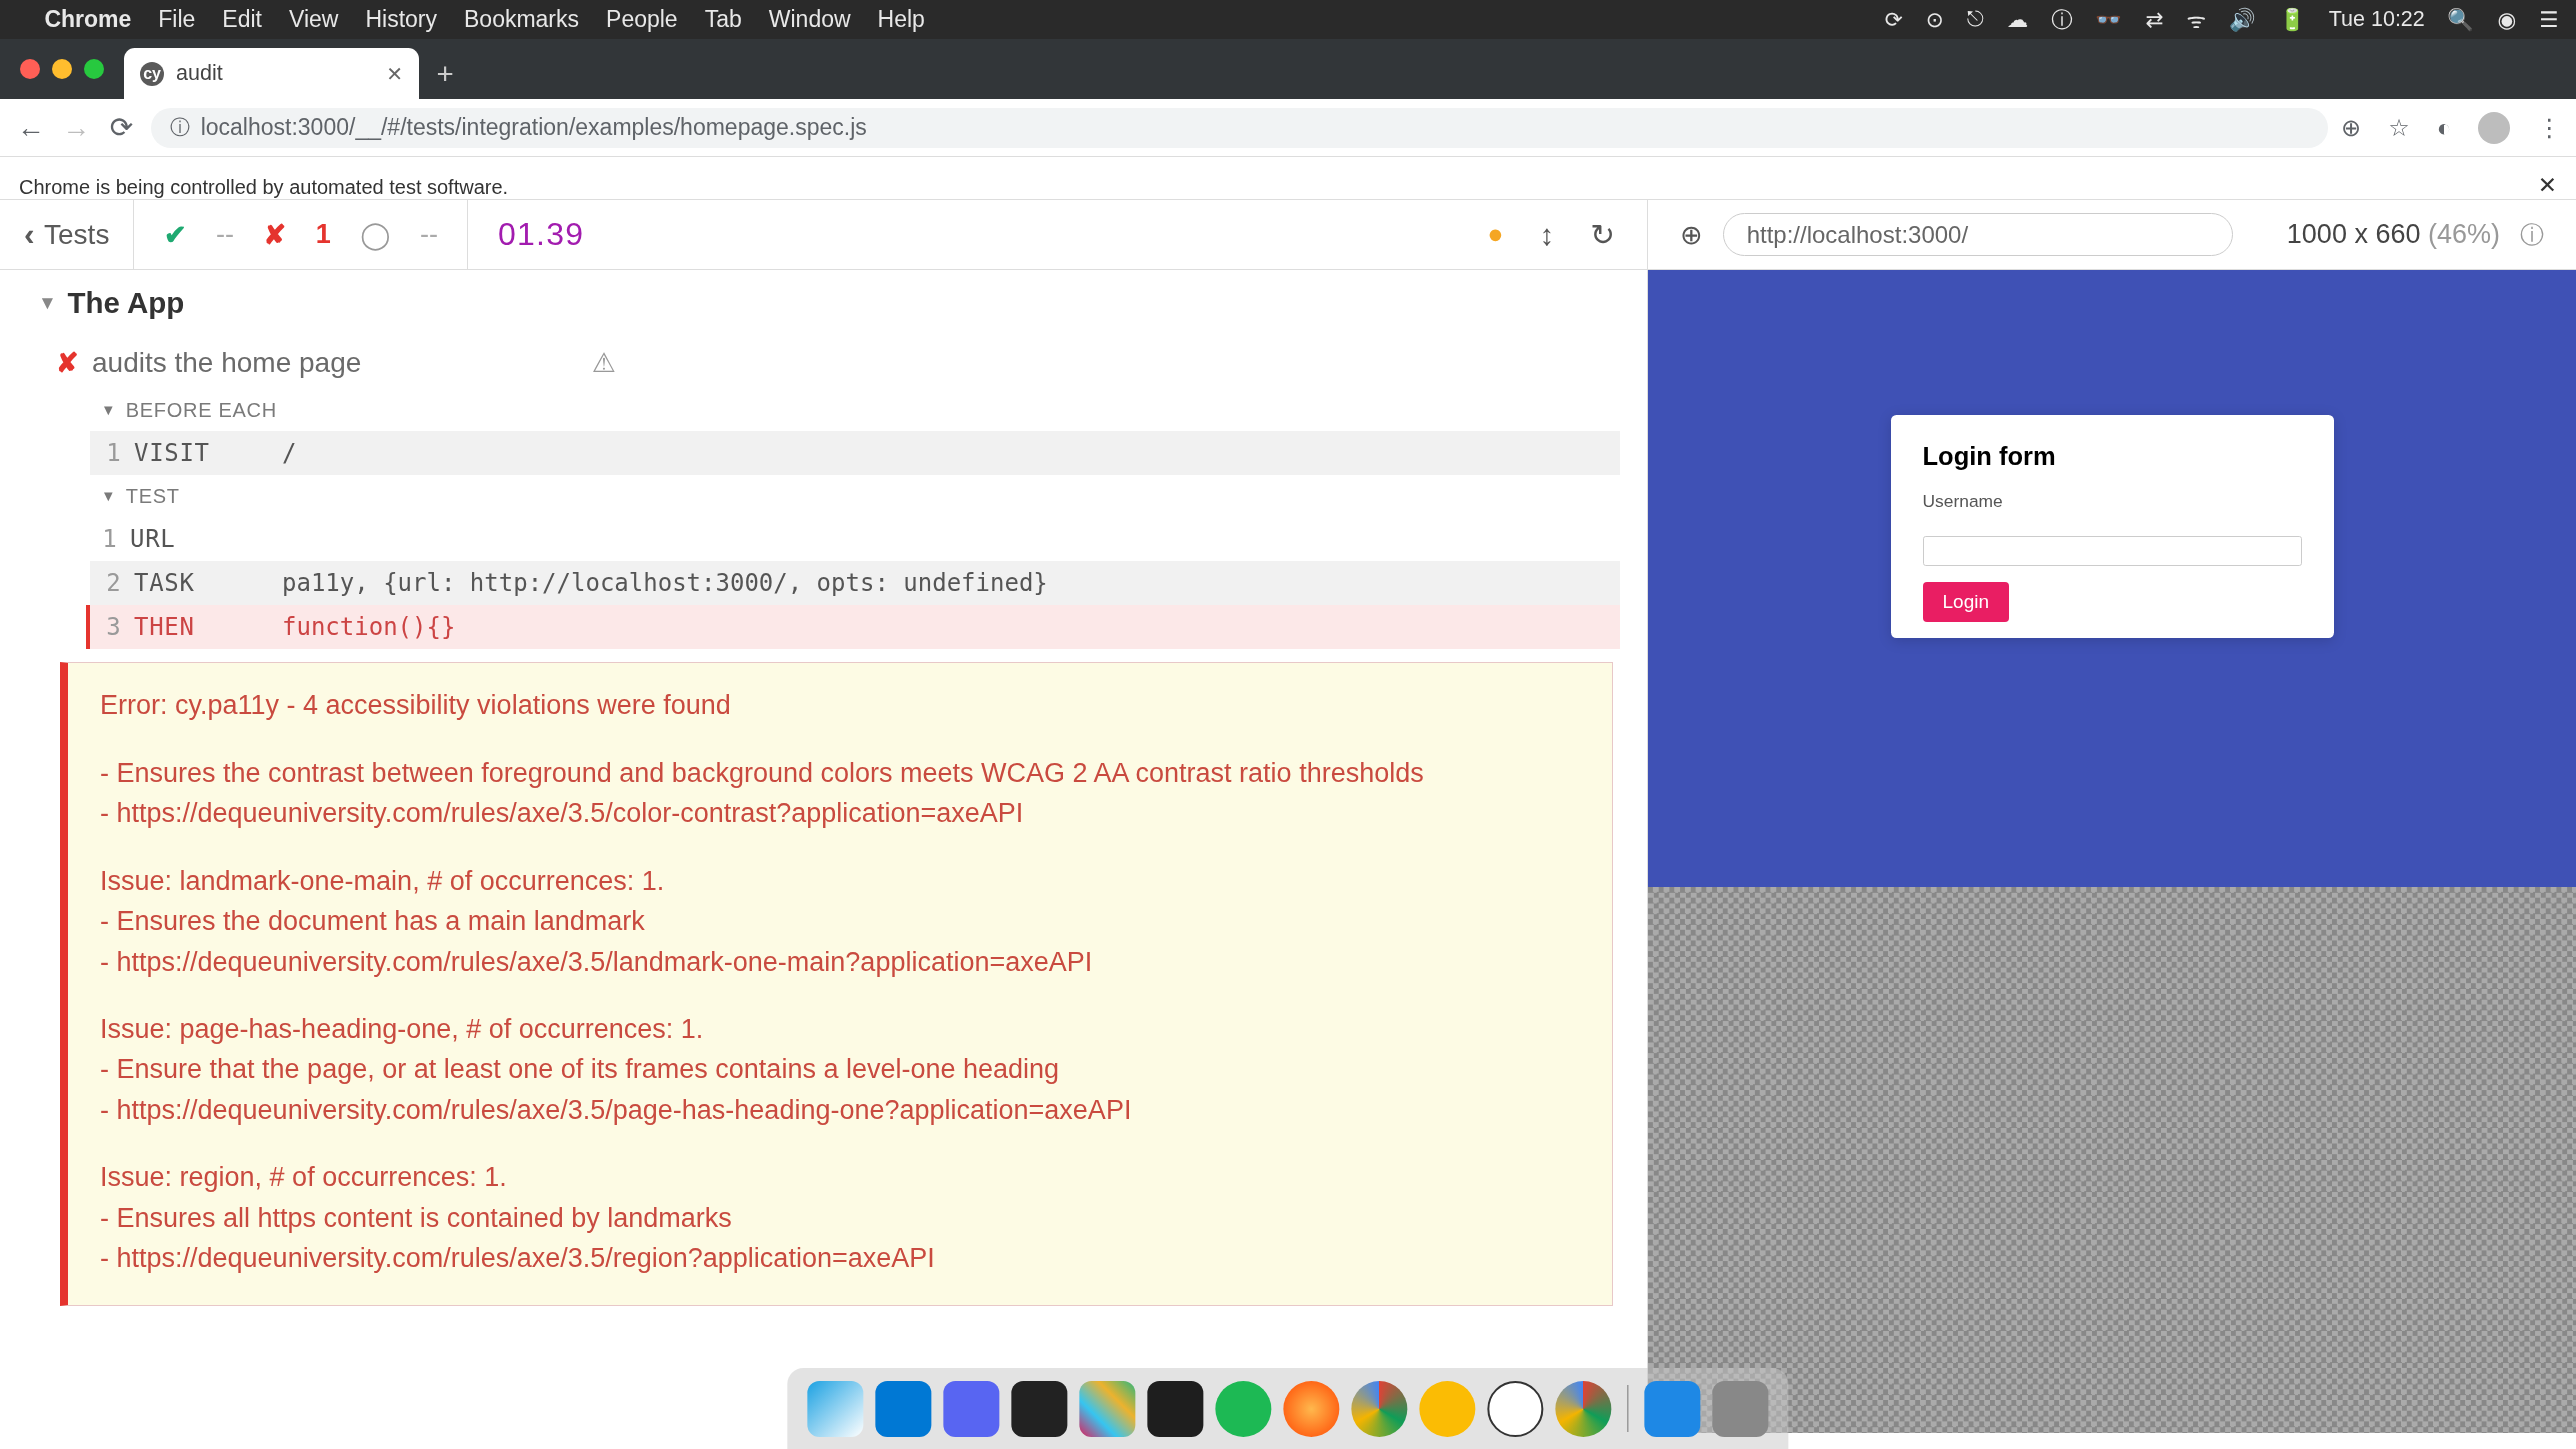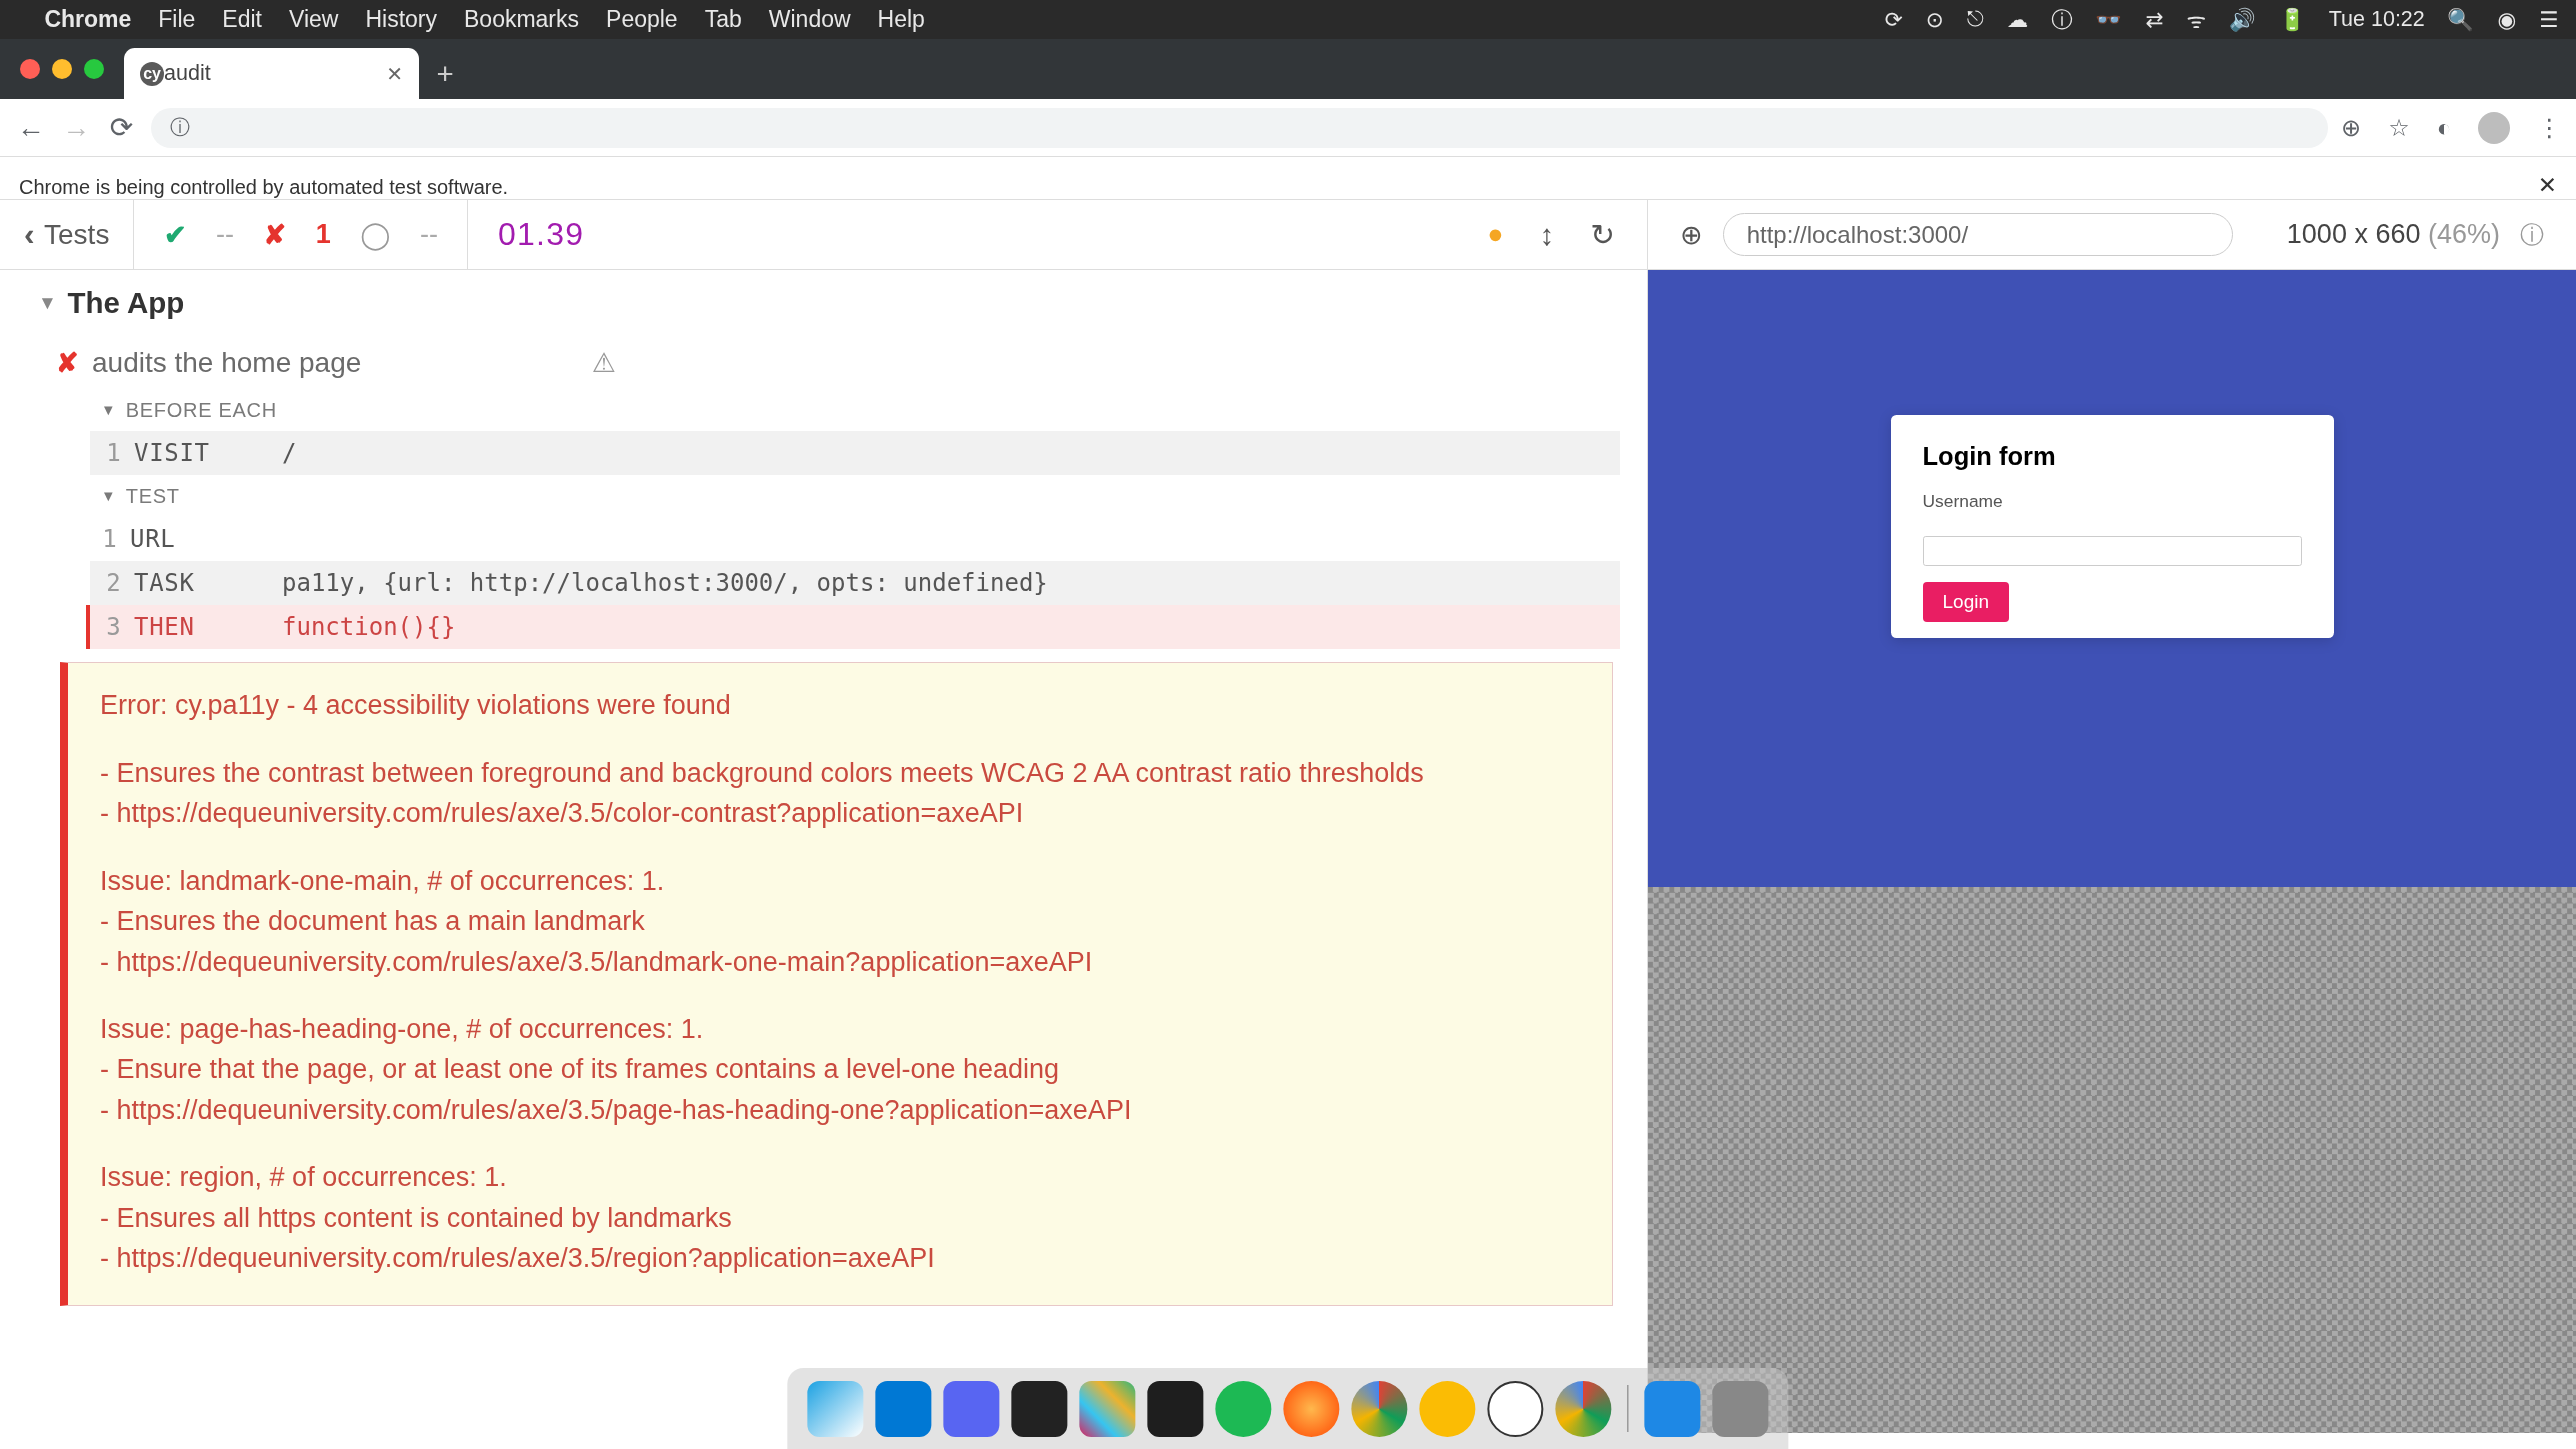--- a/index.html
+++ b/index.html
@@ -12,21 +12,21 @@
 .macos-menubar .spacer { flex: 1; }
 .macos-menubar .tray { display: flex; gap: 23px; align-items: center; font-size: 21.5px; }
 
 
 .tab-bar { background: #323639; height: 60px; display: flex; align-items: flex-end; padding-left: 13.4px; }
 .traffic-lights { display: flex; gap: 12px; align-items: center; height: 60px; padding: 0 20px 0 6.7px; }
 .tl { width: 20px; height: 20px; border-radius: 50%; }
 .tl.red { background: #ff5f56; }
 .tl.yellow { background: #ffbd2e; }
 .tl.green { background: #27c93f; }
-.tab { background: #fff; border-radius: 10.7px 10.7px 0 0; height: 51px; display: flex; align-items: center; padding: 12px 16px; min-width: 295px; color: #444; font-size: 21.5px; }
+.tab { background: #fff; border-radius: 10.7px 10.7px 0 0; height: 51px; display: flex; align-items: center; padding: 12px 16px; gap: 12px; min-width: 295px; color: #444; font-size: 21.5px; }
 .tab .favicon { width: 24px; height: 24px; border-radius: 50%; background: #5a5a5a; display: inline-flex; align-items: center; justify-content: center; color: #fff; font-size: 16px; font-weight: 700; }
 .tab .close { margin-left: auto; color: #666; font-size: 20px; }
 .newtab { color: #ccc; font-size: 29.5px; padding: 0 17.4px; height: 51px; display: flex; align-items: center; }
 
 
 .addr-row { background: #fff; height: 58px; display: flex; align-items: center; padding: 0 14.8px; gap: 13.4px; border-bottom: 0.7px solid #ddd; }
 .nav-btn { color: #5f6368; font-size: 28px; width: 32px; text-align: center; }
 .nav-btn.disabled { color: #bdbdbd; }
 .addr { flex: 1; background: #f1f3f4; border-radius: 27px; height: 40px; display: flex; align-items: center; padding: 0 19px; color: #5f6368; font-size: 23px; gap: 10.7px; }
 .addr .lock { font-size: 20px; }
@@ -165,20 +165,21 @@
   </div>
   <div class="newtab">+</div>
 </div>
 
 <div class="addr-row">
   <span class="nav-btn">←</span>
   <span class="nav-btn disabled">→</span>
   <span class="nav-btn">⟳</span>
   <div class="addr">
     <span class="lock">ⓘ</span>
+    <span>localhost:3000/__/#/tests/integration/examples/homepage.spec.js</span>
   </div>
   <div class="addr-right">
     <span>⊕</span>
     <span>☆</span>
     <span>◐</span>
     <span class="avatar-circle"></span>
     <span>⋮</span>
   </div>
 </div>
 

